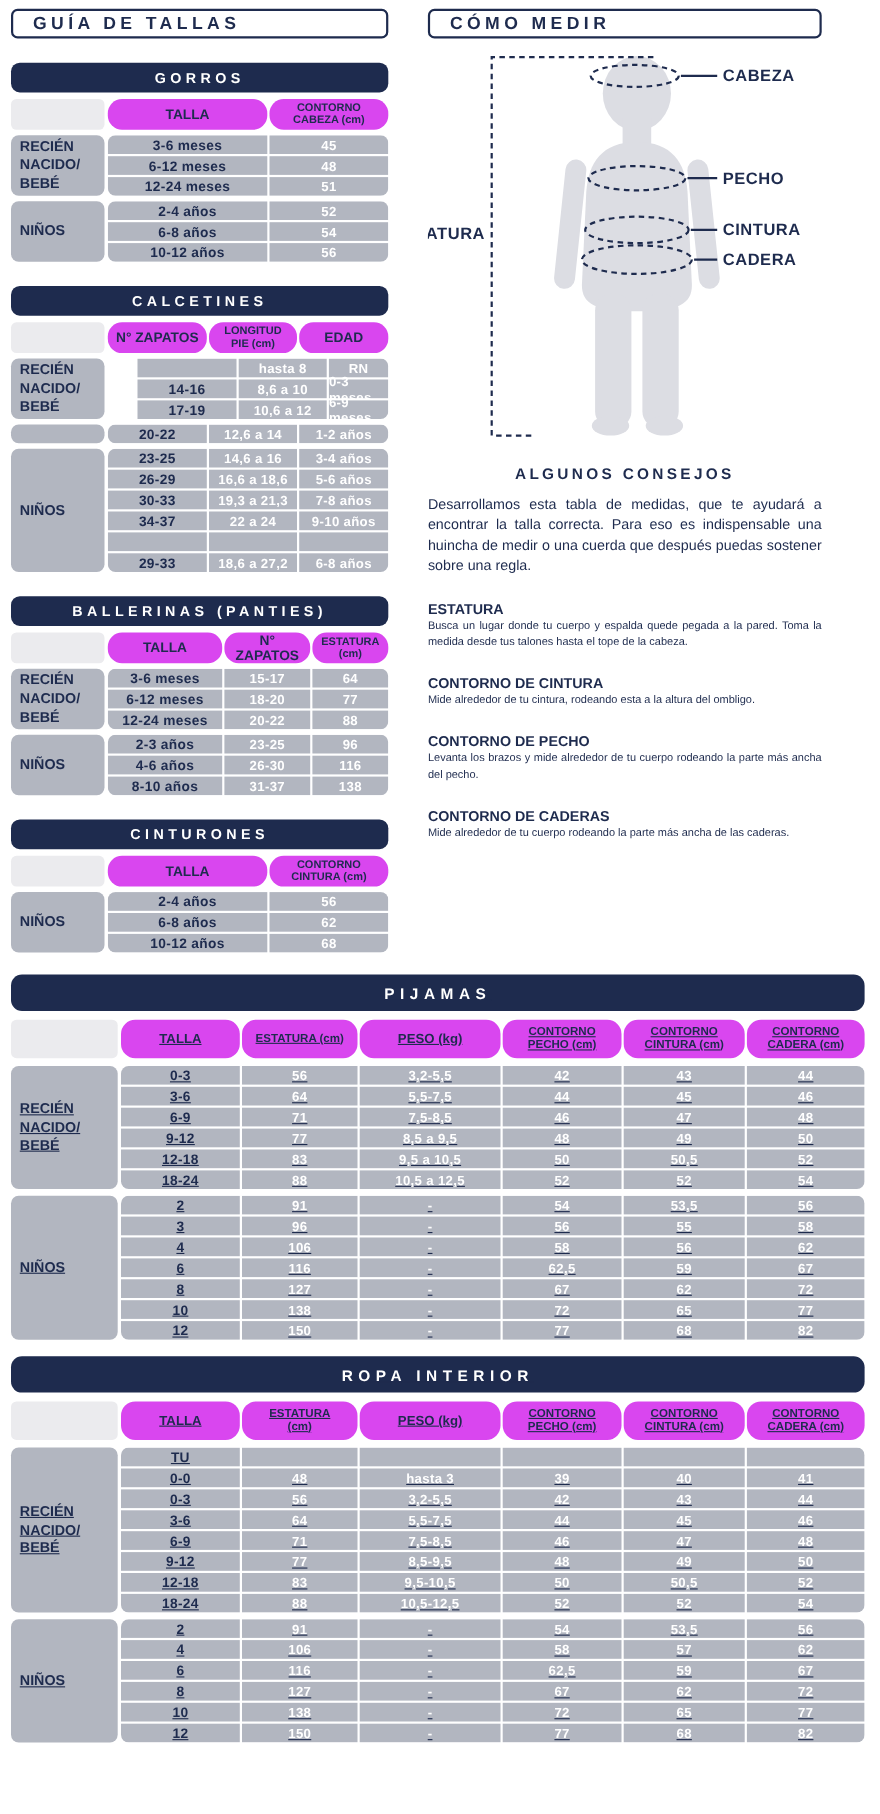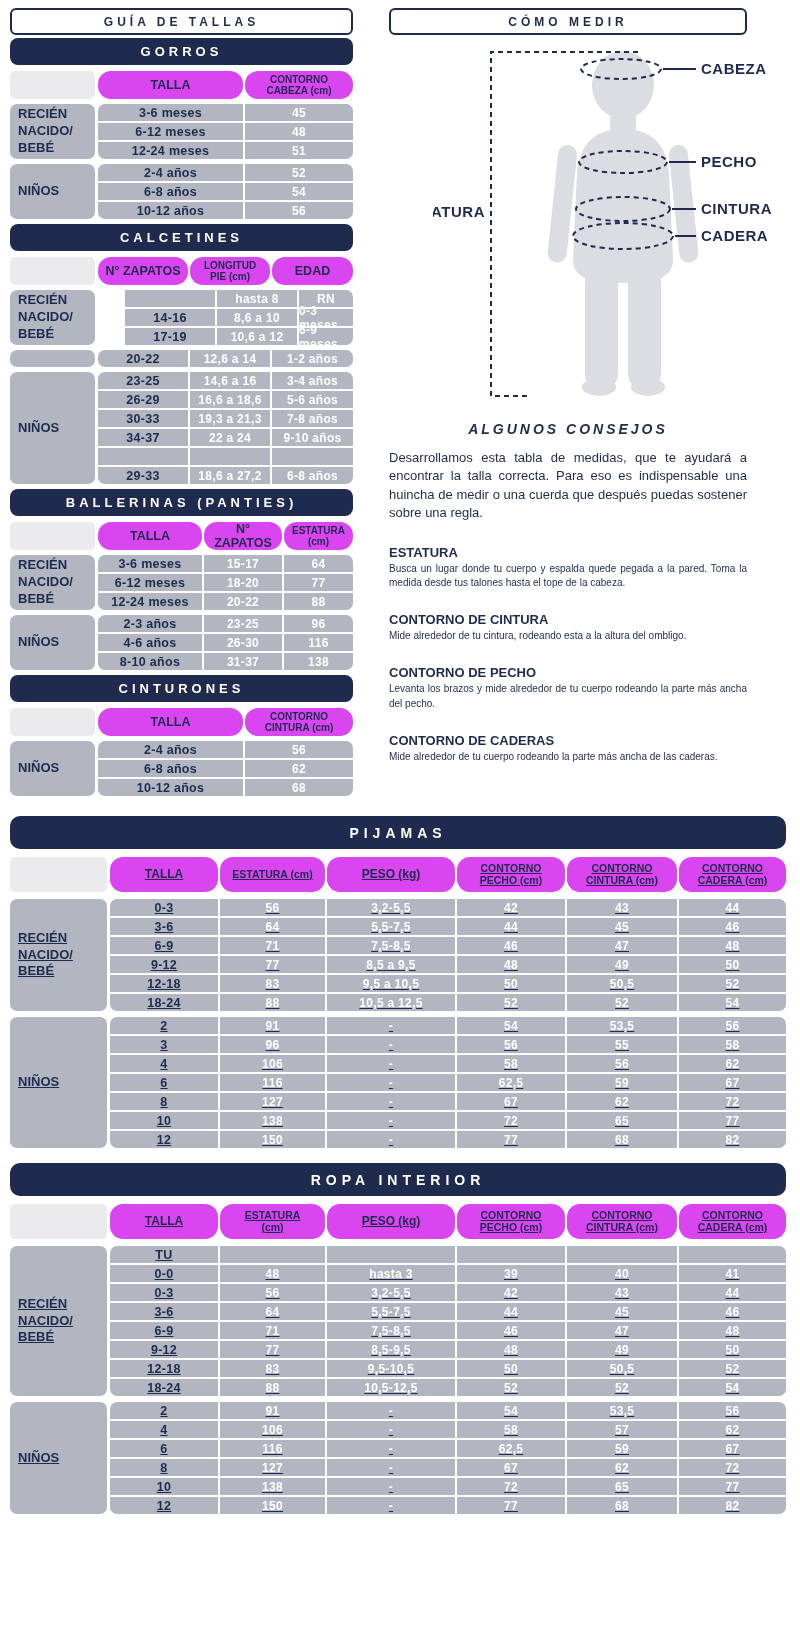--- a/index.html
+++ b/index.html
@@ -11,26 +11,26 @@
   }
   .page { width:800px; padding:8px 14px 20px 10px; }
 
   
   .top { display:flex; gap:36px; align-items:flex-start; }
   .col-left  { width:343px; flex-shrink:0; }
   .col-right { width:358px; flex-shrink:0; }
 
   .title-box{
     height:27px; border:2px solid #1e2b4e; border-radius:6px; background:#fff;
-    display:flex; align-items:center; justify-content:center;
-    font-weight:bold; font-size:12px; letter-spacing:4px; color:#1e2b4e;
+    display:flex; align-items:center; 
+    font-weight:bold; font-size:16px; letter-spacing:4px; color:#1e2b4e;padding-left:18px;
   }
 
   
-  .size-table { margin-top:3px; }
+  .size-table { margin-top:22px; }
   .size-table .bar{
     height:27px; background:#1e2b4e; border-radius:8px; color:#fff;
     display:flex; align-items:center; justify-content:center;
     font-weight:bold; font-size:13px; letter-spacing:4px;
   }
   .thead{ display:flex; gap:3px; margin:6px 0 5px; }
   .corner{ background:#ebebee; border-radius:5px; flex-shrink:0; }
   .hgrid{ flex:1; display:grid; gap:2px; }
   .th{
     background:#d946ef; border-radius:13px; color:#1e2b4e; font-weight:bold;
@@ -61,25 +61,24 @@
   .size-table.wide .thead{ margin:8px 0 7px; }
   .size-table.wide .th{ min-height:35px; font-size:12px; }
   .size-table.wide .th.sm{ font-size:10.5px; }
   .size-table.wide .grow{ margin-bottom:6px; }
 
   
   .intro{
     margin:15px 4px 0; text-align:center; font-size:13.5px; line-height:1.4;
     color:#1e2b4e;
   }
-  .diagram{ margin-top:10px;margin-left:44px; }
+  .diagram{ margin-top:10px; }
   .consejos-title{
     margin:14px 0 12px; text-align:center; font-weight:bold; font-size:14px;
     letter-spacing:3px;
-    font-style:italic;
   }
   .consejos-intro{ margin:0 0 10px; font-size:13px; line-height:1.42; text-align:justify; }
   .tip{ margin-top:22px; }
   .tip-title{ font-weight:bold; font-size:13px; margin-bottom:2px; }
   .tip-text{ margin:0; font-size:10px; line-height:1.42; text-align:justify; }
 </style>
 </head>
 <body>
 
 <div class="page">

